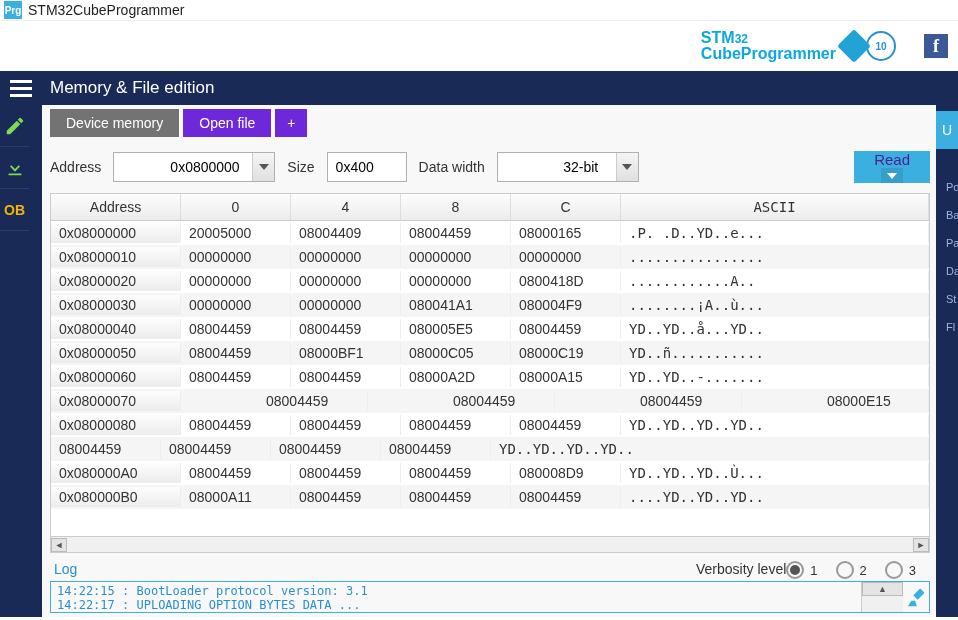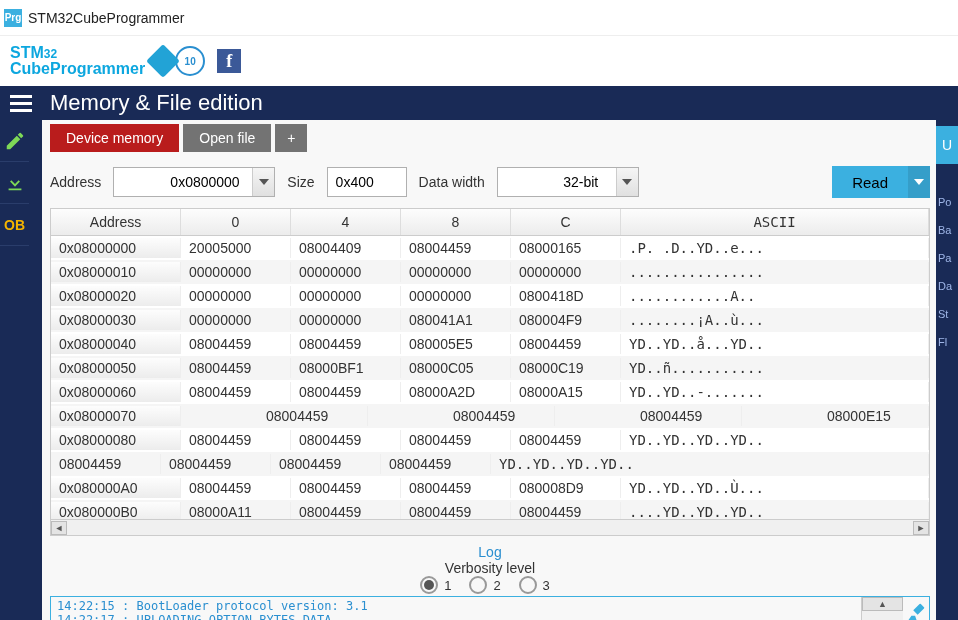--- a/index.html
+++ b/index.html
@@ -1,97 +1,97 @@
 <!DOCTYPE html>
 <html><head>
 <meta charset="utf-8">
 <style>
   * { box-sizing: border-box; margin: 0; padding: 0; }
   body { font-family: "Segoe UI", Arial, sans-serif; font-size: 13px; color: #333; background: #fff; width: 958px; height: 620px; overflow: hidden; }
   
-  .titlebar { height: 36px; background: #fff; display: flex; align-items: center; padding: 2px 4px; border-bottom: 1px solid #eee; }
+  .titlebar { height: 21px; background: #fff; display: flex; align-items: center; padding: 2px 4px; border-bottom: 1px solid #eee; }
   .titlebar .prgicon { width: 18px; height: 18px; background: #3bb0e0; color: #fff; display: inline-flex; align-items: center; justify-content: center; font-size: 10px; font-weight: bold; margin-right: 6px; }
   .titlebar .title { font-size: 14px; color: #222; }
   
-  .brandbar { height: 50px; display: flex; align-items: center; padding: 4px 10px; justify-content: flex-start; }
+  .brandbar { height: 50px; display: flex; align-items: center; padding: 4px 10px; justify-content: flex-end; }
   .brandbar .brand { display: flex; align-items: center; }
   .brandbar .brand .logo-text { font-weight: bold; color: #0da7df; font-size: 16px; line-height: 1; }
   .brandbar .brand .logo-text .s32 { font-size: 12px; }
   .brandbar .brand .cube { width: 24px; height: 24px; background: #22a3d6; transform: rotate(45deg); margin-left: 6px; border-radius: 3px; }
-  .brandbar .rightbadges { display: flex; align-items: center; gap: 12px; }
+  .brandbar .rightbadges { display: flex; align-items: center; gap: 28px; }
   .brandbar .badge10 { width: 30px; height: 30px; border: 2px solid #2a8fd0; border-radius: 50%; display: flex; align-items: center; justify-content: center; color: #2a8fd0; font-size: 10px; font-weight: bold; }
   .brandbar .fb { width: 24px; height: 24px; background: #3b5998; color: #fff; display: flex; align-items: center; justify-content: center; font-family: Georgia, serif; font-weight: bold; font-size: 18px; }
   
   .sectionbar { height: 34px; background: #192a56; color: #fff; display: flex; align-items: center; }
   .sectionbar .hamburger { width: 42px; height: 34px; display: flex; flex-direction: column; justify-content: center; align-items: center; gap: 4px; cursor: pointer; }
   .sectionbar .hamburger div { width: 22px; height: 3px; background: #fff; }
-  .sectionbar .stitle { font-size: 22px; margin-left: 8px; }
+  .sectionbar .stitle { font-size: 17px; margin-left: 8px; }
   
   .body { display: flex; height: calc(620px - 24px - 50px - 34px); }
   
   .leftsidebar { width: 42px; background: #192a56; display: flex; flex-direction: column; }
   .leftsidebar .sbtn { width: 29px; height: 42px; display: flex; align-items: center; justify-content: center; color: #7ed957; cursor: pointer; border-bottom: 1px solid #2a3d6b; }
   .leftsidebar .sbtn svg { width: 22px; height: 22px; }
   .leftsidebar .sbtn.ob { color: #f4b400; font-weight: bold; font-size: 14px; }
   
   .main { flex: 1; background: #f8f8f8; padding: 4px 6px 4px 8px; display: flex; flex-direction: column; overflow: hidden; }
   
   .tabs { display: flex; gap: 4px; margin-bottom: 10px; }
-  .tab { padding: 6px 16px; background: #737373; color: #fff; cursor: pointer; font-size: 14px; }
-  .tab.active { background: #b91c1c; }
+  .tab { padding: 6px 16px; background: #6d28d9; color: #fff; cursor: pointer; font-size: 14px; }
+  .tab.active { background: #737373; }
   .tab.plus { padding: 6px 12px; }
   
   .controls { display: flex; align-items: center; gap: 12px; padding: 4px 0 10px 0; }
   .controls label { color: #333; font-size: 14px; }
   .controls .combo { display: flex; align-items: center; border: 1px solid #b0b0b0; background: #fff; height: 30px; padding-left: 48px; }
   .controls .combo input { border: none; padding: 4px 8px; font-size: 14px; width: 90px; outline: none; background: transparent; }
   .controls .combo .arrow { width: 22px; height: 28px; background: linear-gradient(#f5f5f5,#e0e0e0); border-left: 1px solid #ccc; display: flex; align-items: center; justify-content: center; cursor: pointer; }
   .controls .txt { border: 1px solid #b0b0b0; padding: 5px 8px; width: 80px; font-size: 14px; height: 30px; }
   .controls .combo.dw input { width: 70px; text-align: center; }
   .controls .spacer { flex: 1; }
-  .controls .readbtn { display: flex; align-items: center; background: #3bb0e0; color: #000000; height: 32px; cursor: pointer; }
+  .controls .readbtn { display: flex; align-items: center; background: #3bb0e0; color: #4c1d95; height: 32px; cursor: pointer; flex-direction: column; }
   .controls .readbtn .lbl { padding: 0 20px; font-size: 15px; }
   .controls .readbtn .arrow { width: 22px; height: 32px; background: rgba(0,0,0,0.1); display: flex; align-items: center; justify-content: center; }
   
   .gridwrap { flex: 1; border: 1px solid #ccc; background: #fff; overflow: hidden; display: flex; flex-direction: column; }
   .gridhead { display: flex; background: linear-gradient(#fdfdfd,#ececec); border-bottom: 1px solid #ccc; font-size: 14px; }
   .gridhead .cell { padding: 5px 8px; border-right: 1px solid #ddd; text-align: center; }
   .gridbody { overflow-y: scroll; overflow-x: auto; flex: 1; }
   .grow { display: flex; font-size: 14px; height: 24px; align-items: center; font-family: "Segoe UI", Arial, sans-serif; justify-content: space-between; }
   .grow:nth-child(even) { background: #f5f5f5; }
   .grow .cell { padding: 2px 8px; border-right: 1px solid #eee; overflow: hidden; white-space: nowrap; }
   .c-addr { width: 130px; }
   .c-hex { width: 110px; }
   .c-ascii { flex: 1; font-family: Consolas, monospace; }
   .grow .c-addr { background: linear-gradient(#fdfdfd,#ececec); }
   
   .hscroll { height: 16px; background: #f0f0f0; border-top: 1px solid #ccc; display: flex; align-items: center; }
   .hscroll .arrowbtn { width: 16px; height: 14px; background: #e4e4e4; border: 1px solid #bbb; display: flex; align-items: center; justify-content: center; font-size: 9px; color: #555; cursor: pointer; }
   .hscroll .track { flex: 1; margin: 0 2px; }
   
   .logarea { margin-top: 6px; display: flex; flex-direction: column; }
-  .loghead { display: flex; align-items: center; padding: 2px 4px; flex-direction: column; }
+  .loghead { display: flex; padding: 2px 4px; }
   .loghead .loglabel { font-size: 14px; color: #2a8fd0; }
   .loghead .spacer { flex: 1; }
   .loghead .vlabel { font-size: 14px; }
   .loghead .radios { display: flex; gap: 18px; align-items: center; margin-right: 10px; }
   .loghead .radio { display: flex; align-items: center; gap: 6px; cursor: pointer; }
   .loghead .radio .r { width: 18px; height: 18px; border: 2px solid #999; border-radius: 50%; display: flex; align-items: center; justify-content: center; }
   .loghead .radio.sel .r::after { content: ''; width: 10px; height: 10px; background: #555; border-radius: 50%; }
   .logbody { border: 1px solid #3bb0e0; height: 32px; display: flex; }
   .logtext { flex: 1; padding: 2px 6px; font-family: Consolas, monospace; font-size: 12px; color: #2a8fd0; white-space: pre; overflow: hidden; }
   .logside { width: 42px; display: flex; flex-direction: column; }
   .logscroll { flex: 1; background: #f0f0f0; border-left: 1px solid #ccc; display: flex; flex-direction: column; }
   .logscroll .arrowbtn { height: 14px; background: #e4e4e4; border: 1px solid #bbb; display: flex; align-items: center; justify-content: center; font-size: 9px; color: #555; cursor: pointer; }
   .logscroll .track { flex: 1; }
   .logbrush { width: 26px; display: flex; align-items: center; justify-content: center; color: #3bb0e0; cursor: pointer; }
   
   .rightpanel { width: 22px; background: #192a56; color: #9fb6e8; display: flex; flex-direction: column; padding-top: 6px; font-size: 11px; }
   .rightpanel .rtab { height: 38px; background: #3bb0e0; color:#fff; display:flex; align-items:center; justify-content:center; margin-bottom: 24px; font-size:14px; cursor:pointer; }
-  .rightpanel .rlabel { padding: 8px 2px; cursor: default; }
+  .rightpanel .rlabel { padding: 8px 10px; cursor: default; }
   
   .tri-down { width: 0; height: 0; border-left: 5px solid transparent; border-right: 5px solid transparent; border-top: 6px solid #555; }
   .tri-down-w { width: 0; height: 0; border-left: 5px solid transparent; border-right: 5px solid transparent; border-top: 6px solid #fff; }
 </style>
 </head>
 <body>
 
 <div class="titlebar">
   <div class="prgicon">Prg</div>
   <div class="title">STM32CubeProgrammer</div>

